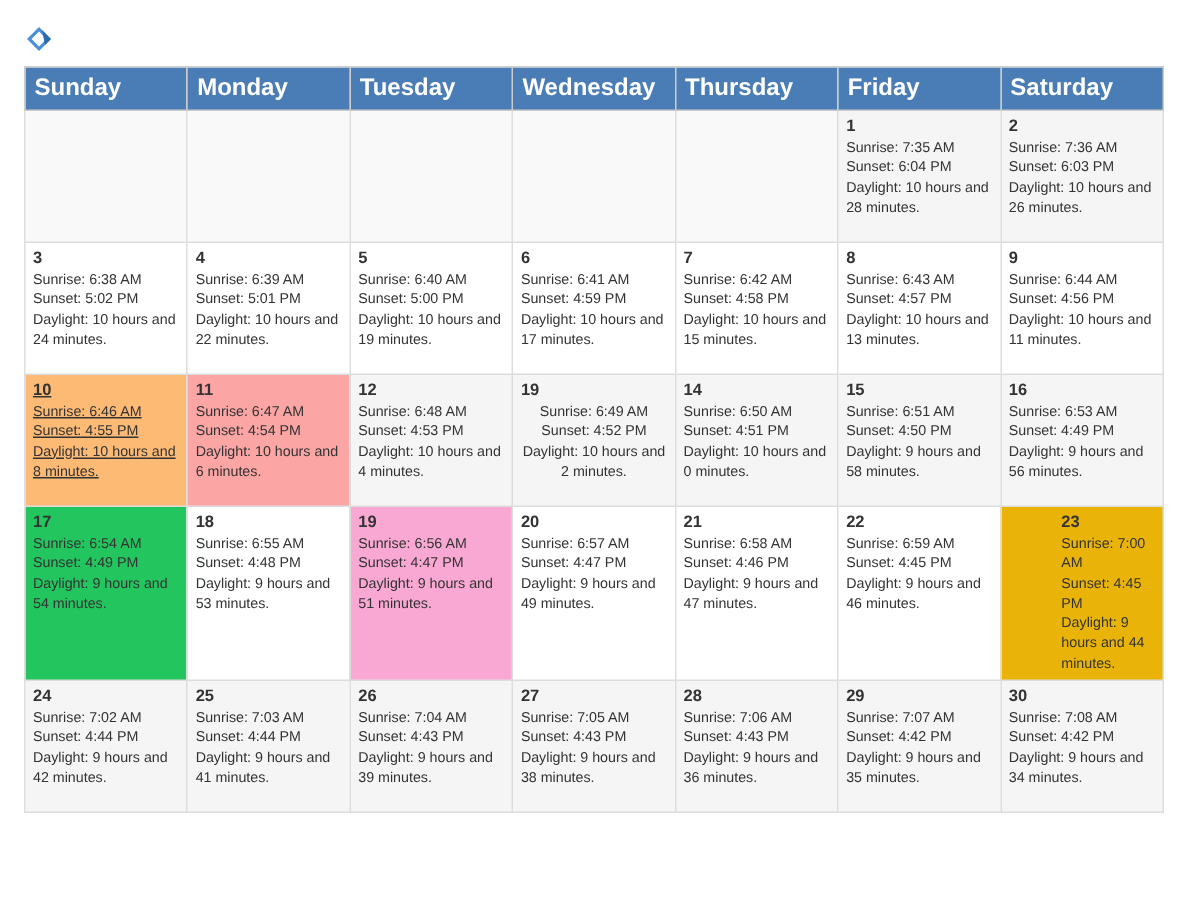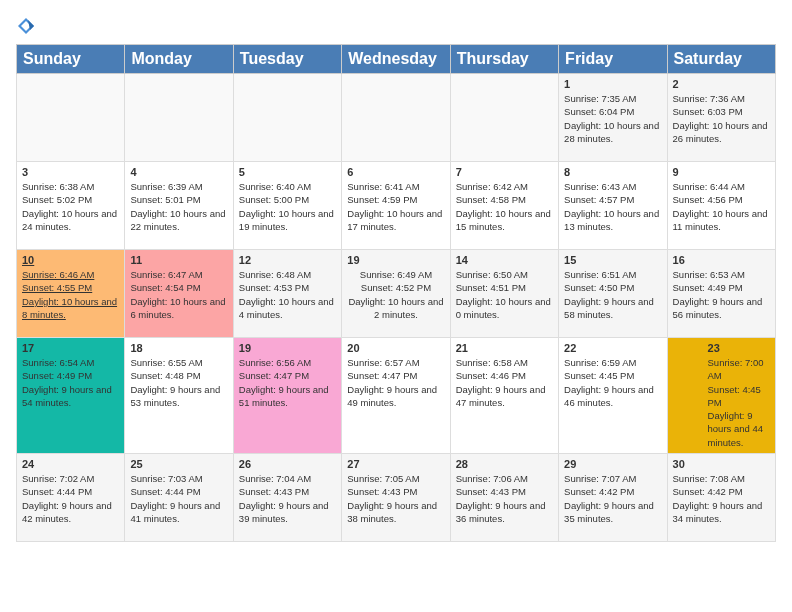--- a/index.html
+++ b/index.html
@@ -227,21 +227,21 @@
 Daylight: 9 hours and 58 minutes.</div>
         </td>
         <td style="background: rgb(245, 245, 245);">
           <div class="day-number">16</div>
           <div class="day-info" style="white-space: pre-line;">Sunrise: 6:53 AM
 Sunset: 4:49 PM
 Daylight: 9 hours and 56 minutes.</div>
         </td>
       </tr>
       <tr>
-        <td style="background: #14b8a6;">
+        <td style="background: #22c55e;">
           <div class="day-number">17</div>
           <div class="day-info" style="white-space: pre-line;">Sunrise: 6:54 AM
 Sunset: 4:49 PM
 Daylight: 9 hours and 54 minutes.</div>
         </td>
         <td style="background: rgb(255, 255, 255);">
           <div class="day-number">18</div>
           <div class="day-info" style="white-space: pre-line;">Sunrise: 6:55 AM
 Sunset: 4:48 PM
 Daylight: 9 hours and 53 minutes.</div>

